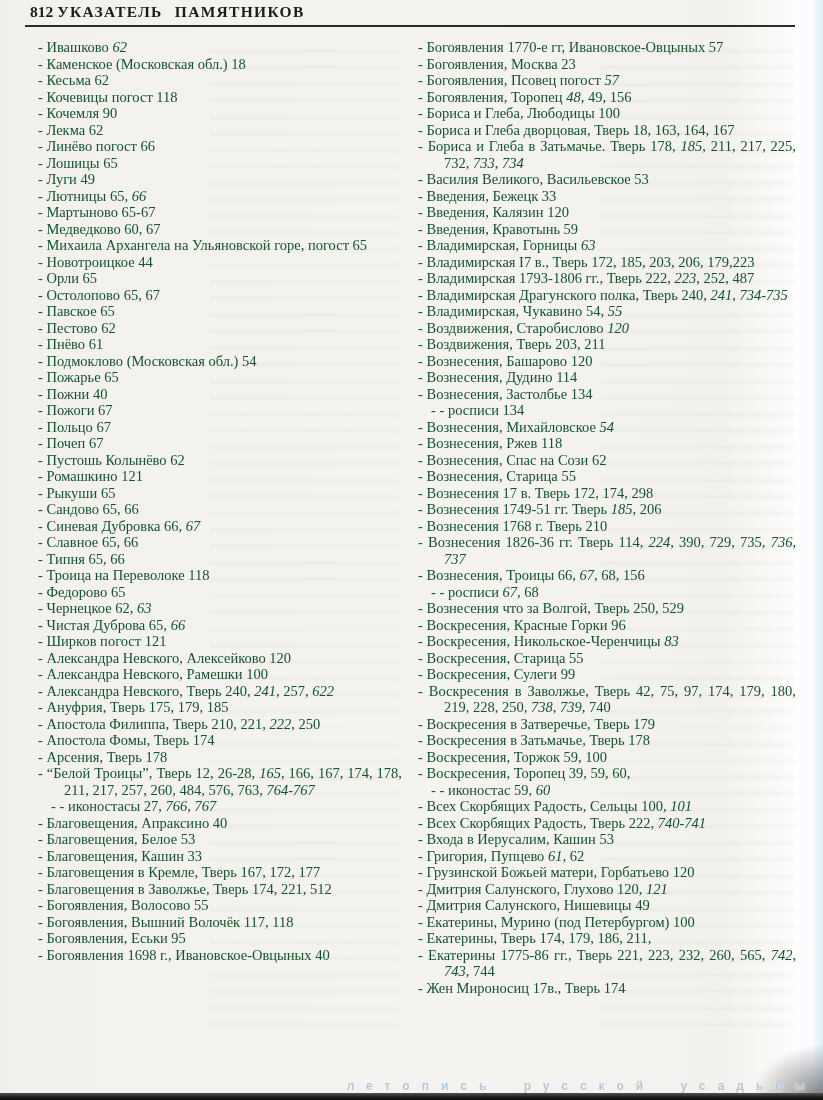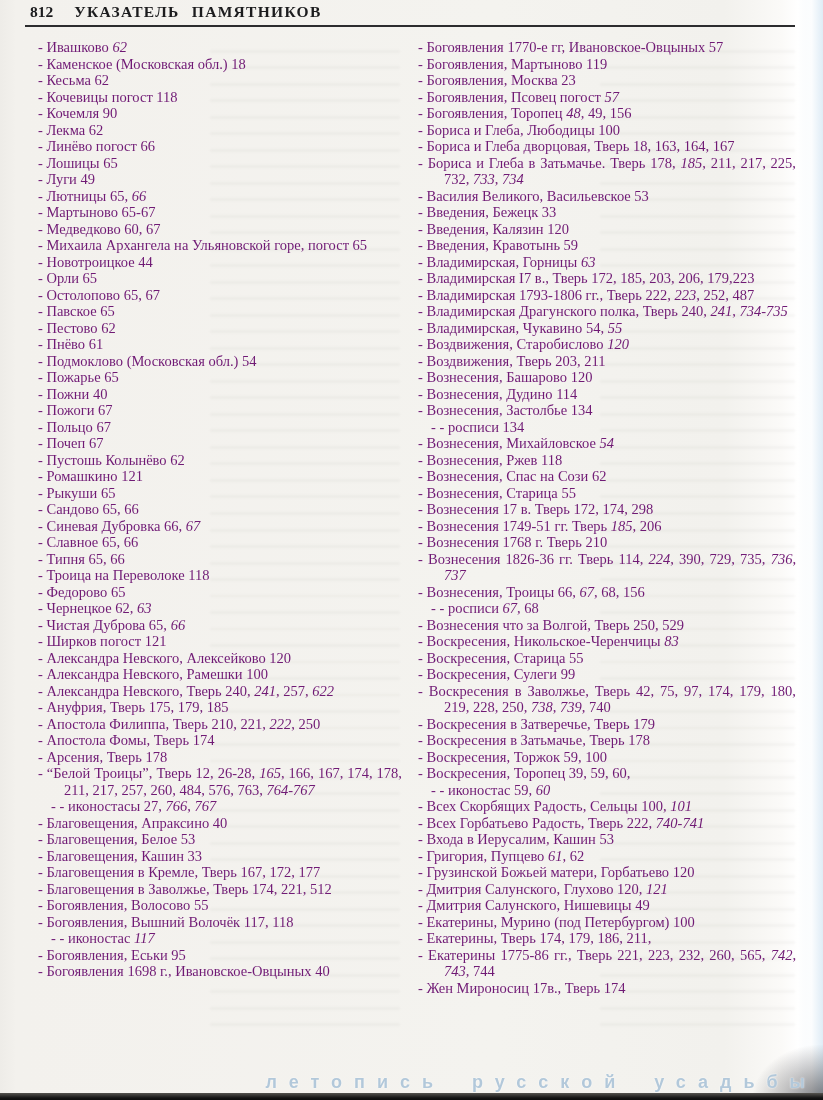--- a/index.html
+++ b/index.html
@@ -10,35 +10,35 @@
   }
   .page{position:absolute;inset:0;}
   
   .ghost{
     position:absolute;pointer-events:none;opacity:.30;filter:blur(1.2px);
     background:repeating-linear-gradient(to bottom,transparent 0 10px,rgba(148,145,136,.22) 10px 13px,transparent 13px 16.5px);
   }
   .ghost.left{left:210px;top:40px;width:190px;height:1000px;}
   .ghost.right{left:600px;top:40px;width:195px;height:1000px;}
 
-  .header{position:absolute;top:3px;left:30px;display:flex;gap:21px;align-items:flex-end;
+  .header{position:absolute;top:3px;left:30px;display:flex;gap:4px;align-items:flex-end;
     font-weight:bold;font-size:15.5px;color:#1c1c1e;}
   .header .title{letter-spacing:1.3px;word-spacing:7px;}
   .rule{position:absolute;top:25px;left:25px;width:770px;height:2px;background:#2c2c2e;}
 
-  .col{position:absolute;top:39px;font-size:14.5px;line-height:16.5px;color:#701a75;text-align:justify;}
+  .col{position:absolute;top:39px;font-size:14.5px;line-height:16.5px;color:#14532d;text-align:justify;}
   .col-left{left:38px;width:364px;}
   .col-right{left:418px;width:378px;}
   .entry{padding-left:26px;text-indent:-26px;}
   .entry.sub{margin-left:13px;}
   .it{font-style:italic;}
 
   .watermark{
     position:absolute;right:6px;bottom:7px;
-    font-family:"Liberation Sans", sans-serif;font-weight:bold;font-size:18px;
+    font-family:"Liberation Sans", sans-serif;font-weight:bold;font-size:12px;
     letter-spacing:12px;word-spacing:10px;color:#b2c8da;
     text-shadow:0 0 2px rgba(255,255,255,.9);white-space:nowrap;
   }
   .bottom-bar{position:absolute;left:0;right:0;bottom:0;height:7px;
     background:linear-gradient(to bottom,#55534f,#141414 70%,#0c0c0c);}
   .corner-shadow{position:absolute;right:0;bottom:0;width:70px;height:55px;pointer-events:none;
     background:radial-gradient(ellipse at 100% 100%,rgba(35,35,40,.6) 0%,rgba(60,60,65,.25) 45%,transparent 72%);}
   .right-edge{position:absolute;top:0;bottom:0;right:0;width:26px;pointer-events:none;
     background:linear-gradient(to right,rgba(255,255,255,0),rgba(255,255,255,.8) 55%,rgba(223,236,246,.95) 100%);}
 </style>
@@ -103,27 +103,25 @@
       <div class="entry"><span>- Арсения, Тверь 178</span></div>
       <div class="entry"><span>- “Белой Троицы”, Тверь 12, 26-28, </span><span class="it">165</span><span>, 166, 167, 174, 178, 211, 217, 257, 260, 484, 576, 763, </span><span class="it">764-767</span><span></span></div>
       <div class="entry sub"><span>- - иконостасы 27, </span><span class="it">766</span><span>, </span><span class="it">767</span><span></span></div>
       <div class="entry"><span>- Благовещения, Апраксино 40</span></div>
       <div class="entry"><span>- Благовещения, Белое 53</span></div>
       <div class="entry"><span>- Благовещения, Кашин 33</span></div>
       <div class="entry"><span>- Благовещения в Кремле, Тверь 167, 172, 177</span></div>
       <div class="entry"><span>- Благовещения в Заволжье, Тверь 174, 221, 512</span></div>
       <div class="entry"><span>- Богоявления, Волосово 55</span></div>
       <div class="entry"><span>- Богоявления, Вышний Волочёк 117, 118</span></div>
-      <div class="entry sub"><span>- - иконостас </span><span class="it">117</span><span></span></div>
       <div class="entry"><span>- Богоявления, Еськи 95</span></div>
       <div class="entry"><span>- Богоявления 1698 г., Ивановское-Овцыных 40</span></div>
     </div>
   <div class="col col-right" id="col-right">
       <div class="entry"><span>- Богоявления 1770-е гг, Ивановское-Овцыных 57</span></div>
-      <div class="entry"><span>- Богоявления, Мартыново 119</span></div>
       <div class="entry"><span>- Богоявления, Москва 23</span></div>
       <div class="entry"><span>- Богоявления, Псовец погост </span><span class="it">57</span><span></span></div>
       <div class="entry"><span>- Богоявления, Торопец </span><span class="it">48</span><span>, 49, 156</span></div>
       <div class="entry"><span>- Бориса и Глеба, Любодицы 100</span></div>
       <div class="entry"><span>- Бориса и Глеба дворцовая, Тверь 18, 163, 164, 167</span></div>
       <div class="entry"><span>- Бориса и Глеба в Затьмачье. Тверь 178, </span><span class="it">185</span><span>, 211, 217, 225, 732, </span><span class="it">733</span><span>, </span><span class="it">734</span><span></span></div>
       <div class="entry"><span>- Василия Великого, Васильевское 53</span></div>
       <div class="entry"><span>- Введения, Бежецк 33</span></div>
       <div class="entry"><span>- Введения, Калязин 120</span></div>
       <div class="entry"><span>- Введения, Кравотынь 59</span></div>
@@ -142,31 +140,32 @@
       <div class="entry"><span>- Вознесения, Ржев 118</span></div>
       <div class="entry"><span>- Вознесения, Спас на Сози 62</span></div>
       <div class="entry"><span>- Вознесения, Старица 55</span></div>
       <div class="entry"><span>- Вознесения 17 в. Тверь 172, 174, 298</span></div>
       <div class="entry"><span>- Вознесения 1749-51 гг. Тверь </span><span class="it">185</span><span>, 206</span></div>
       <div class="entry"><span>- Вознесения 1768 г. Тверь 210</span></div>
       <div class="entry"><span>- Вознесения 1826-36 гг. Тверь 114, </span><span class="it">224</span><span>, 390, 729, 735, </span><span class="it">736</span><span>, </span><span class="it">737</span><span></span></div>
       <div class="entry"><span>- Вознесения, Троицы 66, </span><span class="it">67</span><span>, 68, 156</span></div>
       <div class="entry sub"><span>- - росписи </span><span class="it">67</span><span>, 68</span></div>
       <div class="entry"><span>- Вознесения что за Волгой, Тверь 250, 529</span></div>
+      <div class="entry"><span>- Воскресения, Красные Горки 96</span></div>
       <div class="entry"><span>- Воскресения, Никольское-Черенчицы </span><span class="it">83</span><span></span></div>
       <div class="entry"><span>- Воскресения, Старица 55</span></div>
       <div class="entry"><span>- Воскресения, Сулеги 99</span></div>
       <div class="entry"><span>- Воскресения в Заволжье, Тверь 42, 75, 97, 174, 179, 180, 219, 228, 250, </span><span class="it">738</span><span>, </span><span class="it">739</span><span>, 740</span></div>
       <div class="entry"><span>- Воскресения в Затверечье, Тверь 179</span></div>
       <div class="entry"><span>- Воскресения в Затьмачье, Тверь 178</span></div>
       <div class="entry"><span>- Воскресения, Торжок 59, 100</span></div>
       <div class="entry"><span>- Воскресения, Торопец 39, 59, 60,</span></div>
       <div class="entry sub"><span>- - иконостас 59, </span><span class="it">60</span><span></span></div>
       <div class="entry"><span>- Всех Скорбящих Радость, Сельцы 100, </span><span class="it">101</span><span></span></div>
-      <div class="entry"><span>- Всех Горбатьево Радость, Тверь 222, </span><span class="it">740-741</span><span></span></div>
+      <div class="entry"><span>- Всех Скорбящих Радость, Тверь 222, </span><span class="it">740-741</span><span></span></div>
       <div class="entry"><span>- Входа в Иерусалим, Кашин 53</span></div>
       <div class="entry"><span>- Григория, Пупцево </span><span class="it">61</span><span>, 62</span></div>
       <div class="entry"><span>- Грузинской Божьей матери, Горбатьево 120</span></div>
       <div class="entry"><span>- Дмитрия Салунского, Глухово 120, </span><span class="it">121</span><span></span></div>
       <div class="entry"><span>- Дмитрия Салунского, Нишевицы 49</span></div>
       <div class="entry"><span>- Екатерины, Мурино (под Петербургом) 100</span></div>
       <div class="entry"><span>- Екатерины, Тверь 174, 179, 186, 211,</span></div>
       <div class="entry"><span>- Екатерины 1775-86 гг., Тверь 221, 223, 232, 260, 565, </span><span class="it">742</span><span>, </span><span class="it">743</span><span>, 744</span></div>
       <div class="entry"><span>- Жен Мироносиц 17в., Тверь 174</span></div>
     </div>

